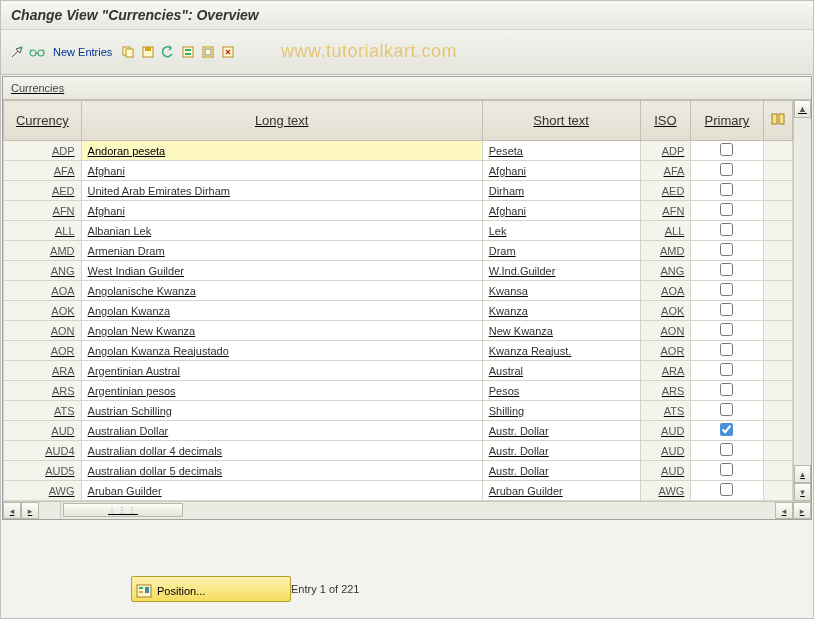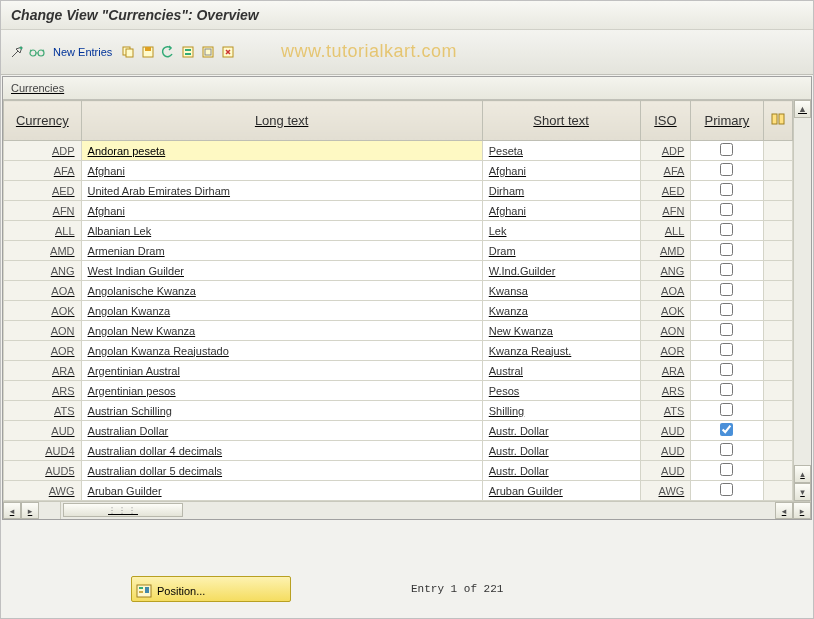--- a/index.html
+++ b/index.html
@@ -168,23 +168,21 @@
       border-radius: 2px;
       padding: 7px 6px 3px 4px;
       display: inline-flex;
       align-items: center;
       cursor: pointer;
       gap: 5px;
       min-width: 160px;
     }
     .pos-btn .ic { width:16px; height:14px; }
     .entry-label {
-      margin-left: 120px;
       color: #333;
-      font-family: Liberation Mono, monospace;
     }
     input[type=checkbox] {
       width: 13px; height: 13px;
       accent-color: #4a90d9;
     }
     .grid-body-wrap {
       flex: 1;
       overflow: hidden;
     }
   </style>

